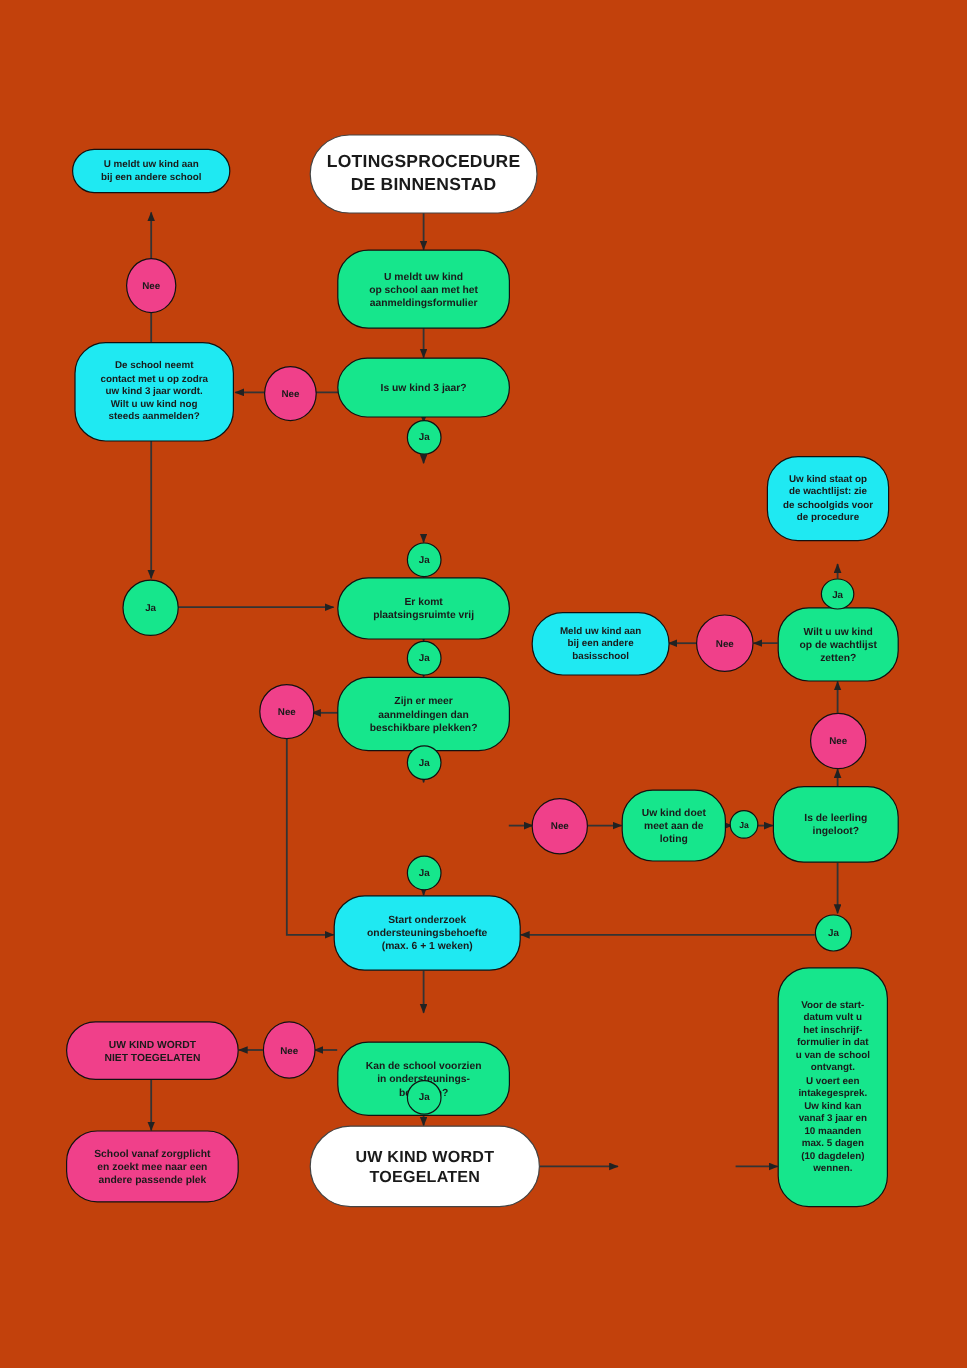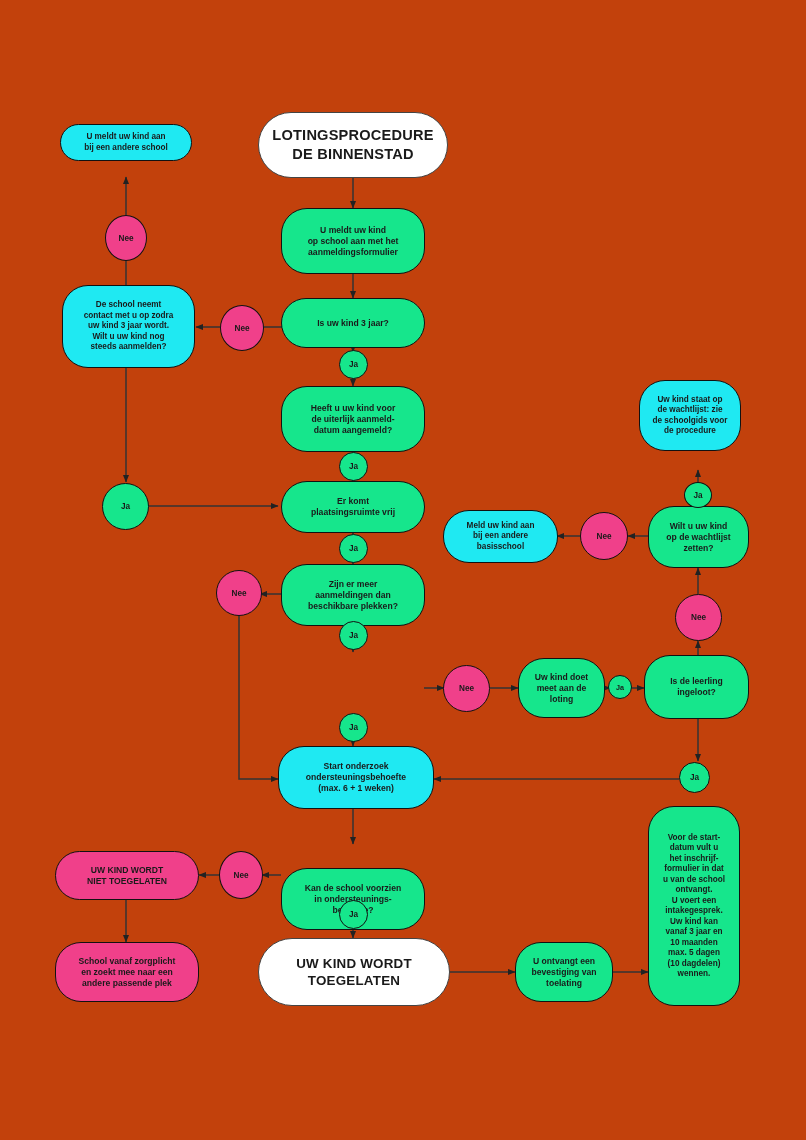--- a/index.html
+++ b/index.html
@@ -164,23 +164,20 @@
 uw kind 3 jaar wordt.
 Wilt u uw kind nog
 steeds aanmelden?</div>
 
   <div class="label l-pink fs-8" style="left:220px; top:305px; width:44px; height:46px;">Nee</div>
 
   <div class="node n-green n-soft fs-85" style="left:281px; top:298px; width:144px; height:50px;">Is uw kind 3 jaar?</div>
 
   <div class="label l-green fs-8" style="left:339px; top:350px; width:29px; height:29px;">Ja</div>
 
-  <div class="node n-green n-soft fs-85" style="left:281px; top:386px; width:144px; height:66px;">Heeft u uw kind voor
-de uiterlijk aanmeld-
-datum aangemeld?</div>
 
   <div class="node n-cyan n-soft fs-8" style="left:639px; top:380px; width:102px; height:71px;">Uw kind staat op
 de wachtlijst: zie
 de schoolgids voor
 de procedure</div>
 
   <div class="label l-green fs-8" style="left:339px; top:452px; width:29px; height:29px;">Ja</div>
 
   <div class="label l-green fs-8" style="left:102px; top:483px; width:47px; height:47px;">Ja</div>
 
@@ -257,17 +254,14 @@
 
   <div class="label l-green fs-8" style="left:339px; top:900px; width:29px; height:29px;">Ja</div>
 
   <div class="node n-pink n-soft fs-85" style="left:55px; top:942px; width:144px; height:60px;">School vanaf zorgplicht
 en zoekt mee naar een
 andere passende plek</div>
 
   <div class="node n-white n-rounded fs-13" style="left:258px; top:938px; width:192px; height:68px;">UW KIND WORDT
 TOEGELATEN</div>
 
-  <div class="node n-green n-soft fs-85" style="left:515px; top:942px; width:98px; height:60px;">U ontvangt een
-bevestiging van
-toelating</div>
 
 </div>
 
 </body></html>

